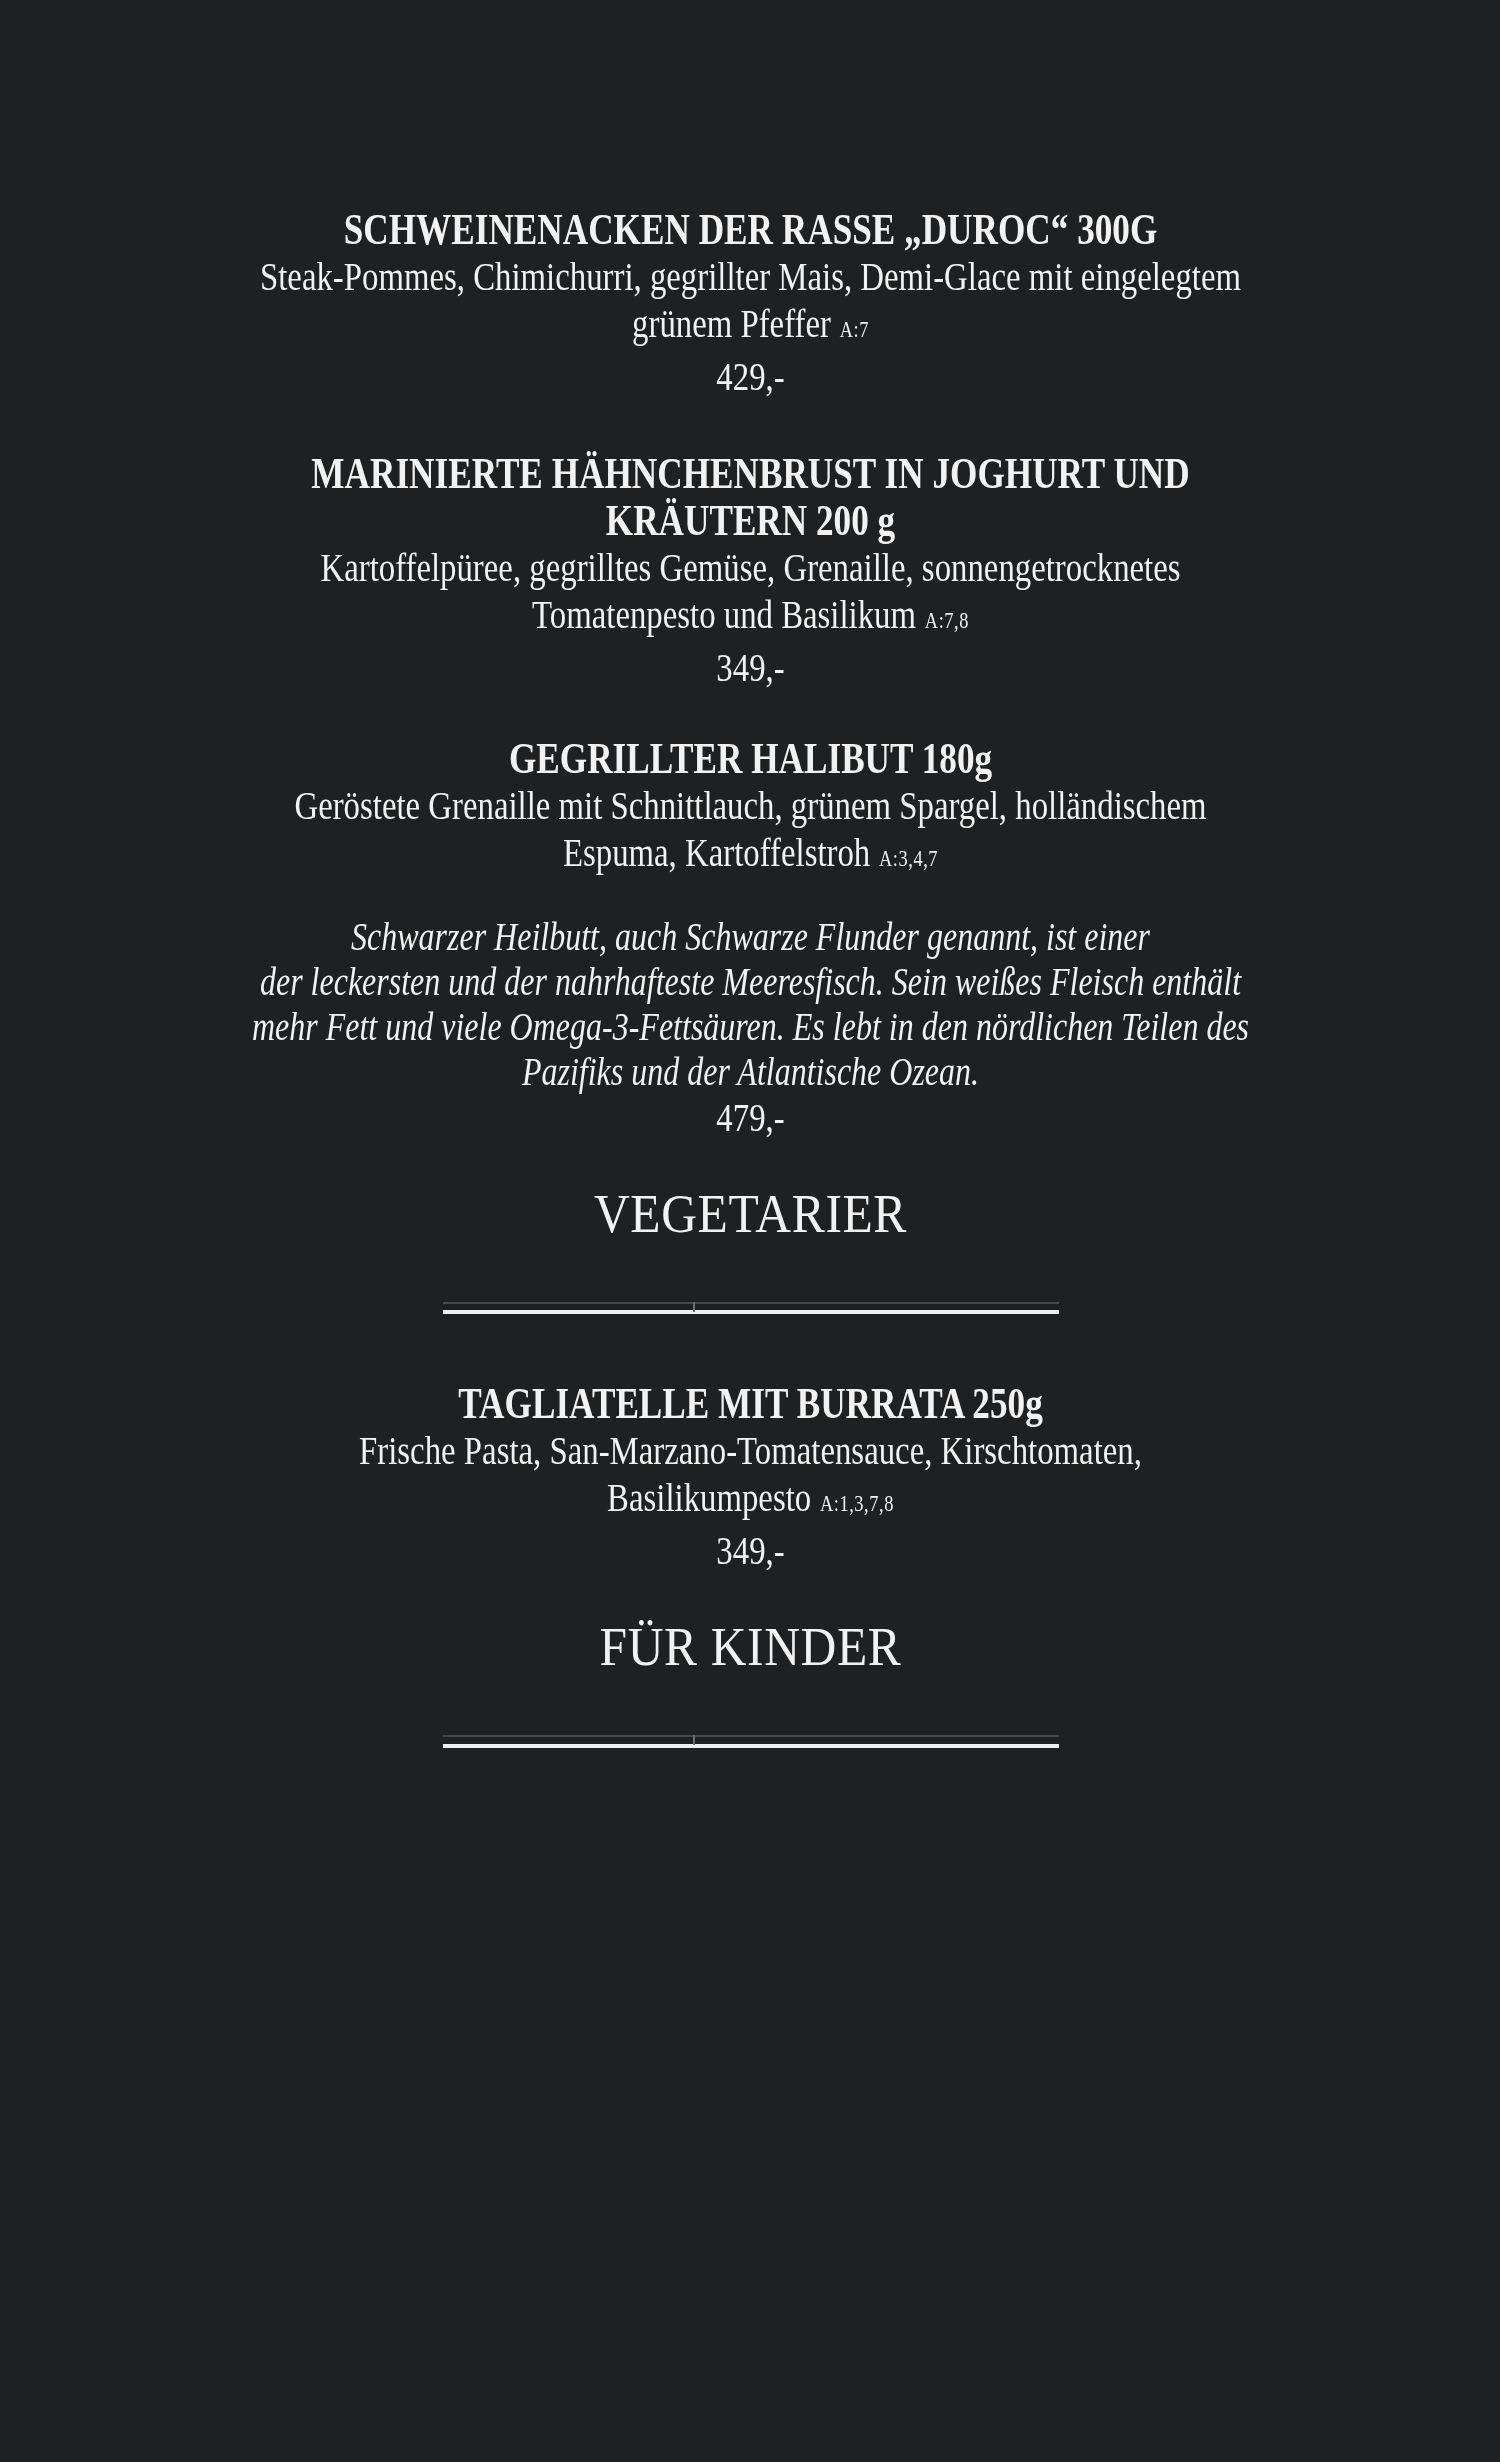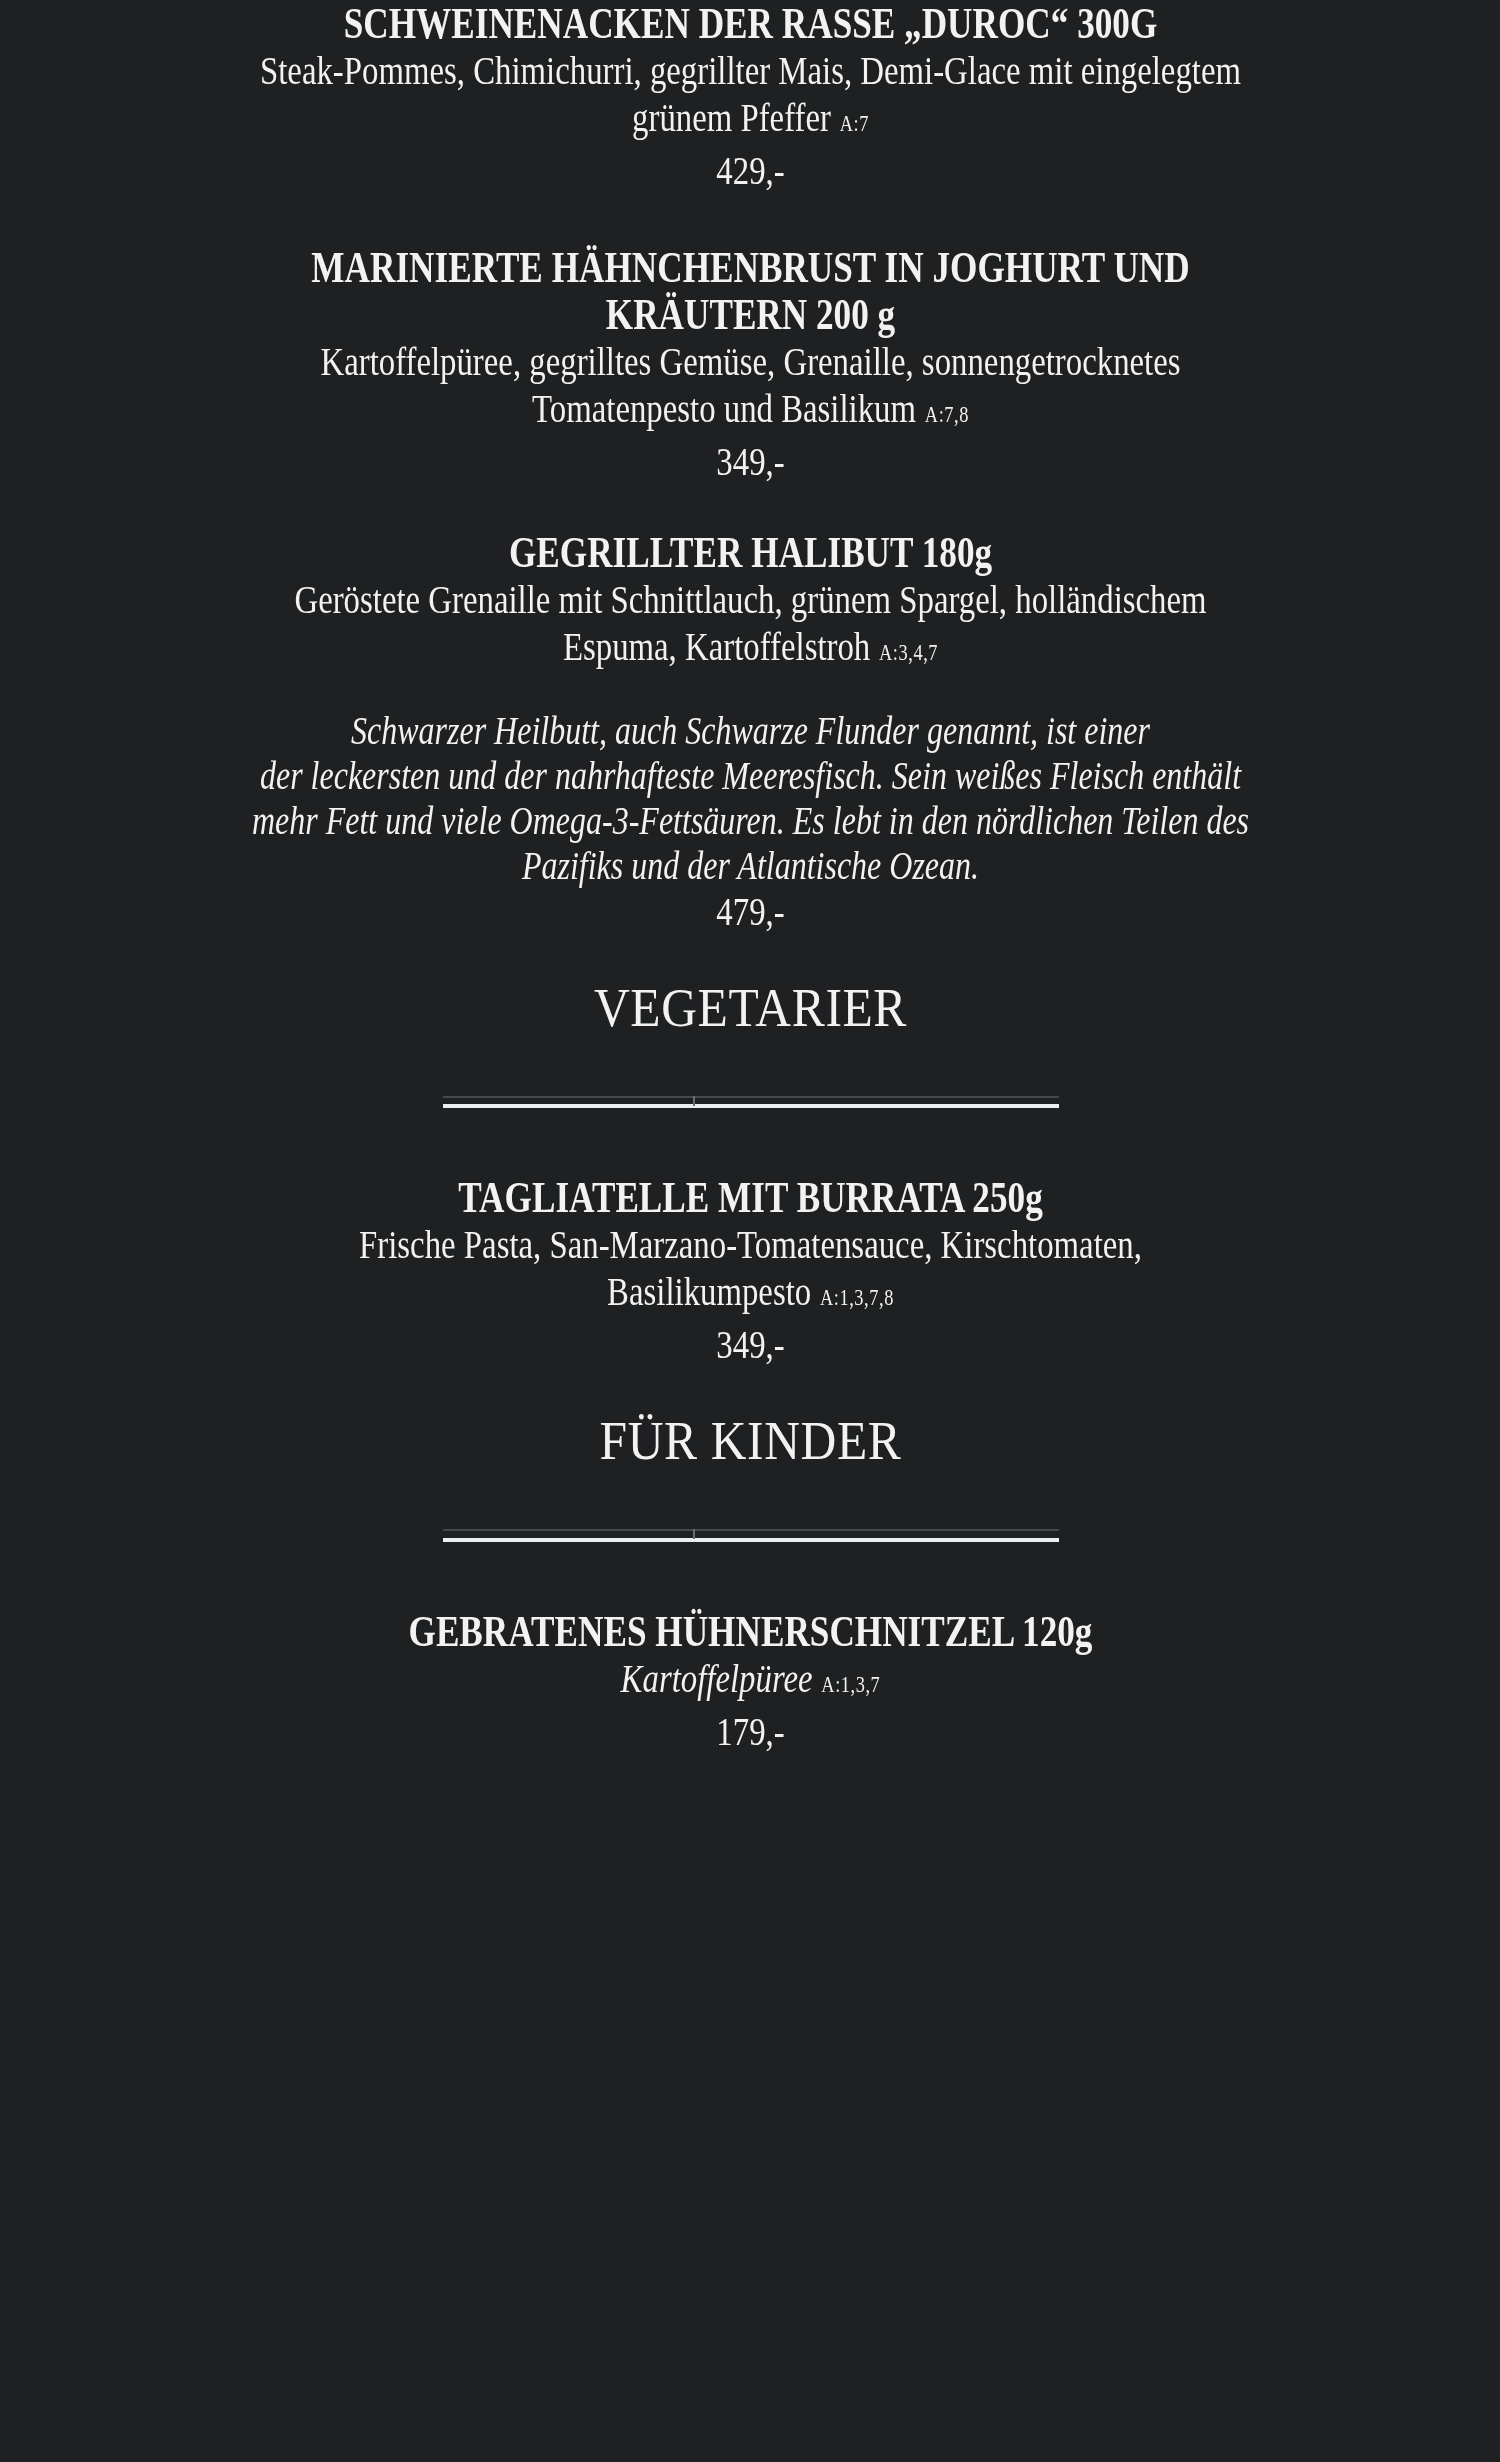--- a/index.html
+++ b/index.html
@@ -8,21 +8,21 @@
     --rule-thin:#45474a;
     --rule-thick:#edeef0;
   }
   *{box-sizing:border-box;}
   html{background:var(--bg);}
   body{
     width:1501px;height:2462px;margin:0;overflow:hidden;
     background:var(--bg);color:var(--fg);
     font-family:"Liberation Serif","DejaVu Serif",serif;
   }
-  .menu{text-align:center;}
+  .menu{padding-top:206px;text-align:center;}
   .menu-item{margin:0 0 44px 0;}
   .menu-item.first{margin-bottom:50px;}
   .item-title{
     margin:0;font-size:44px;font-weight:bold;line-height:47px;
     white-space:pre-line;transform:scaleX(0.80);transform-origin:50% 0;
   }
   .item-desc{
     margin:0;font-size:41px;line-height:47px;
     white-space:pre-line;transform:scaleX(0.80);transform-origin:50% 0;
   }
@@ -102,20 +102,15 @@
     <div class="item-price">349,-</div>
   </section>
 
   <h2 class="section-title">FÜR KINDER</h2>
   <div class="divider">
     <div class="divider-thin"></div>
     <div class="divider-thick"></div>
     <div class="divider-tick"></div>
   </div>
 
-  <section class="menu-item">
-    <h3 class="item-title">GEBRATENES HÜHNERSCHNITZEL 120g</h3>
-    <p class="item-desc italic"><span>Kartoffelpüree</span><span class="allergen">A:1,3,7</span></p>
-    <div class="item-price">179,-</div>
-  </section>
 
 </main>
 
 
 </body></html>

